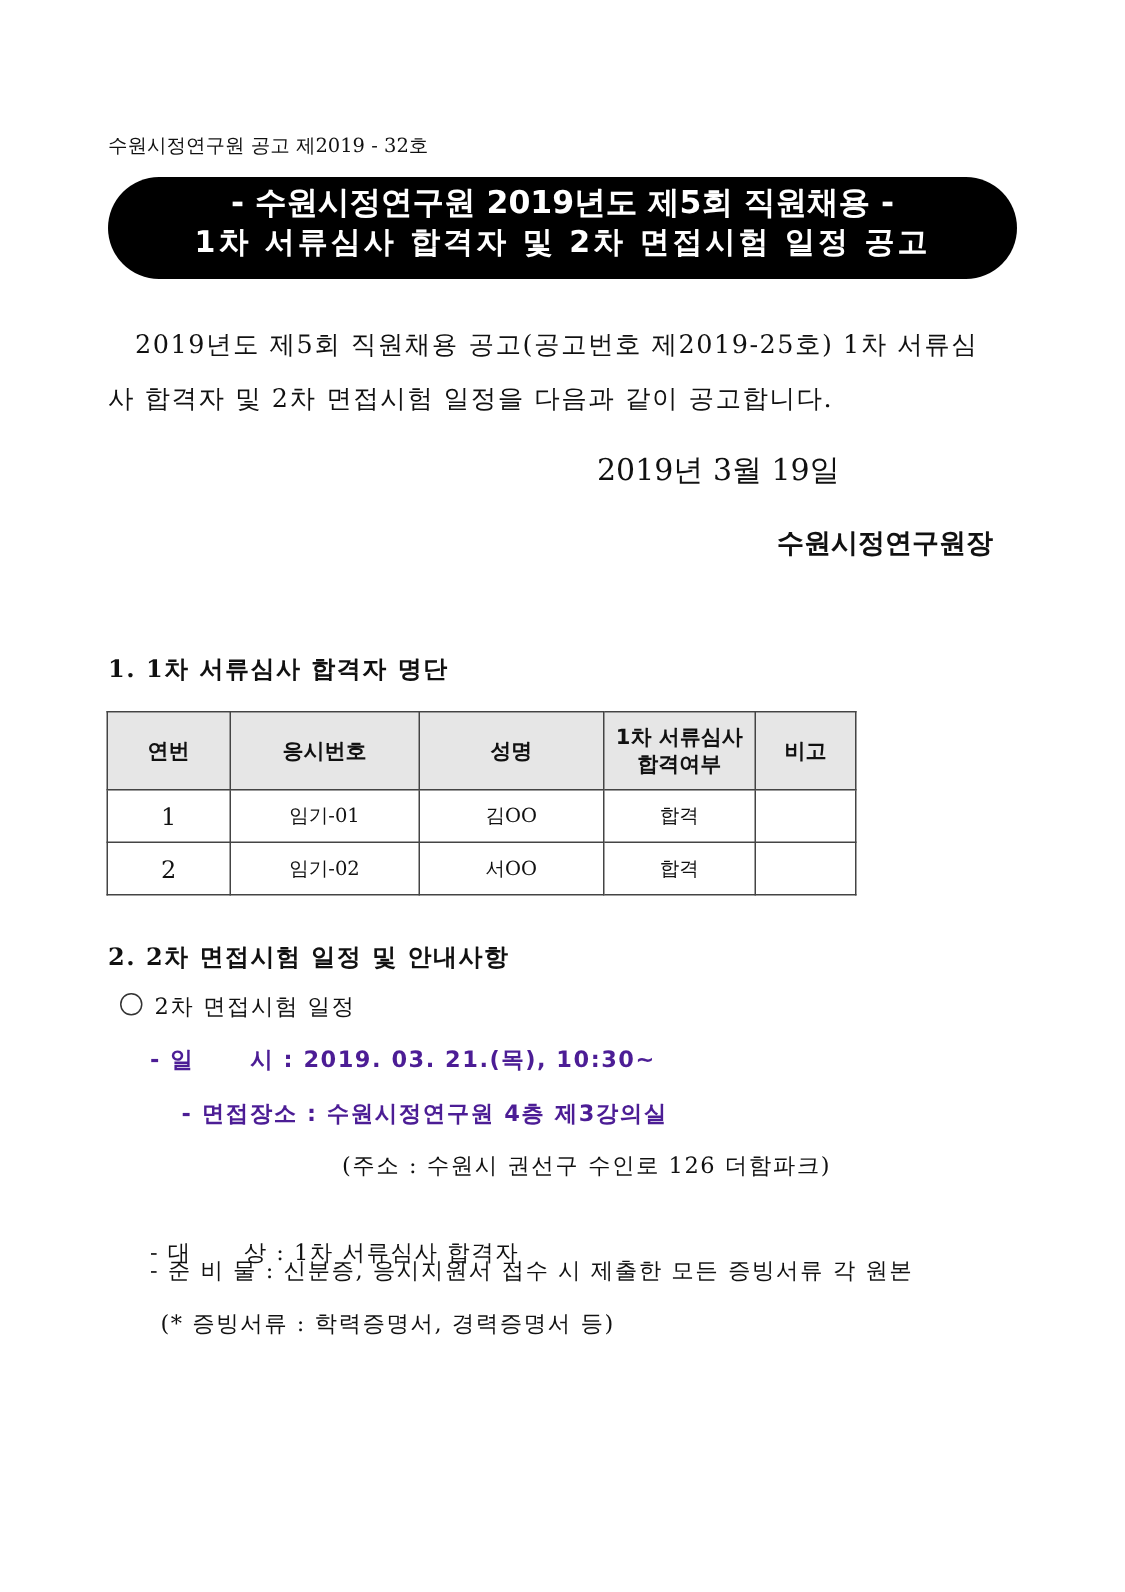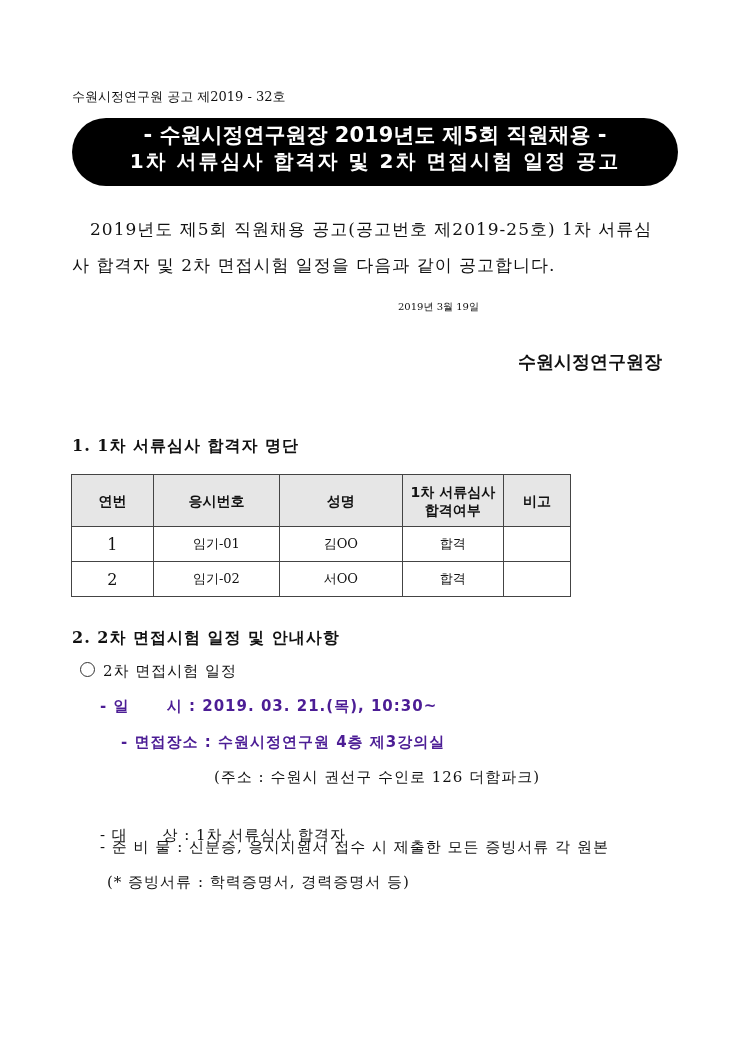--- a/index.html
+++ b/index.html
@@ -8,51 +8,51 @@
     .abs { position: absolute; white-space: nowrap; }
     .doc-no { left: 72px; top: 88px; font-size: 13px; letter-spacing: 0px; }
     .banner { left: 72px; top: 118px; width: 606px; height: 68px; background: #000000;
               border-radius: 34px; color: #ffffff; text-align: center;
               font-family: "DejaVu Sans", "Liberation Sans", sans-serif; font-weight: bold; }
     .banner .line1 { position: absolute; left: 0; right: 0; top: 3px; font-size: 21px; letter-spacing: 0px; }
     .banner .line2 { position: absolute; left: 0; right: 0; top: 30px; font-size: 20px; letter-spacing: 2px; }
     .body-text { font-size: 17px; letter-spacing: 1px; }
     .p1 { left: 90px; top: 218px; }
     .p2 { left: 72px; top: 254px; }
-    .date { left: 398px; top: 300px; font-size: 10px; }
+    .date { left: 398px; top: 300px; font-size: 20px; }
     .sign { left: 518px; top: 350px; font-size: 18px; font-weight: bold; font-family: "DejaVu Sans", "Liberation Sans", sans-serif; }
     .sec { font-size: 16px; font-weight: bold; letter-spacing: 1px; }
     .sec1 { left: 72px; top: 436px; }
     .sec2 { left: 72px; top: 628px; }
     table.list { position: absolute; left: 71px; top: 474px; width: 500px; border-collapse: collapse;
                  border: 1.5px solid #222; font-size: 14px; }
     table.list th, table.list td { border: 1px solid #444; text-align: center; padding: 0; }
     table.list th { background: #e6e6e6; height: 51px; font-weight: bold; font-size: 14px; line-height: 18px;
                     font-family: "DejaVu Sans", "Liberation Sans", sans-serif; }
     table.list td { height: 34px; font-size: 13px; }
     table.list td.num { font-size: 16px; }
     .item { font-size: 15px; letter-spacing: 1px; }
     .blue { color: #4c1d95; font-weight: bold; font-family: "DejaVu Sans", "Liberation Sans", sans-serif; }
     .sub1 { left: 80px; top: 662px; }
     .circle { display: inline-block; width: 13px; height: 13px; border: 1.5px solid #333; border-radius: 50%;
               vertical-align: -1px; margin-right: 8px; }
     .b1 { left: 100px; top: 697px; }
     .b2 { left: 100px; top: 733px; margin-left: 21px; }
-    .addr { left: 214px; top: 768px; }
+    .addr { left: 228px; top: 768px; }
     .b3 { left: 100px; top: 826px; }
     .b4 { left: 100px; top: 838px; }
     .note { left: 107px; top: 873px; }
   </style>
 </head>
 <body>
 
 <div class="abs doc-no">수원시정연구원 공고 제2019 - 32호</div>
 
 <div class="abs banner">
-  <div class="line1">- 수원시정연구원장 2019년도 제5회 직원채용 -</div>
+  <div class="line1">- 수원시정연구원 2019년도 제5회 직원채용 -</div>
   <div class="line2">1차 서류심사 합격자 및 2차 면접시험 일정 공고</div>
 </div>
 
 <div class="abs body-text p1">2019년도 제5회 직원채용 공고(공고번호 제2019-25호) 1차 서류심</div>
 <div class="abs body-text p2">사 합격자 및 2차 면접시험 일정을 다음과 같이 공고합니다.</div>
 
 <div class="abs date">2019년  3월 19일</div>
 <div class="abs sign">수원시정연구원장</div>
 
 <div class="abs sec sec1">1. 1차 서류심사 합격자 명단</div>

